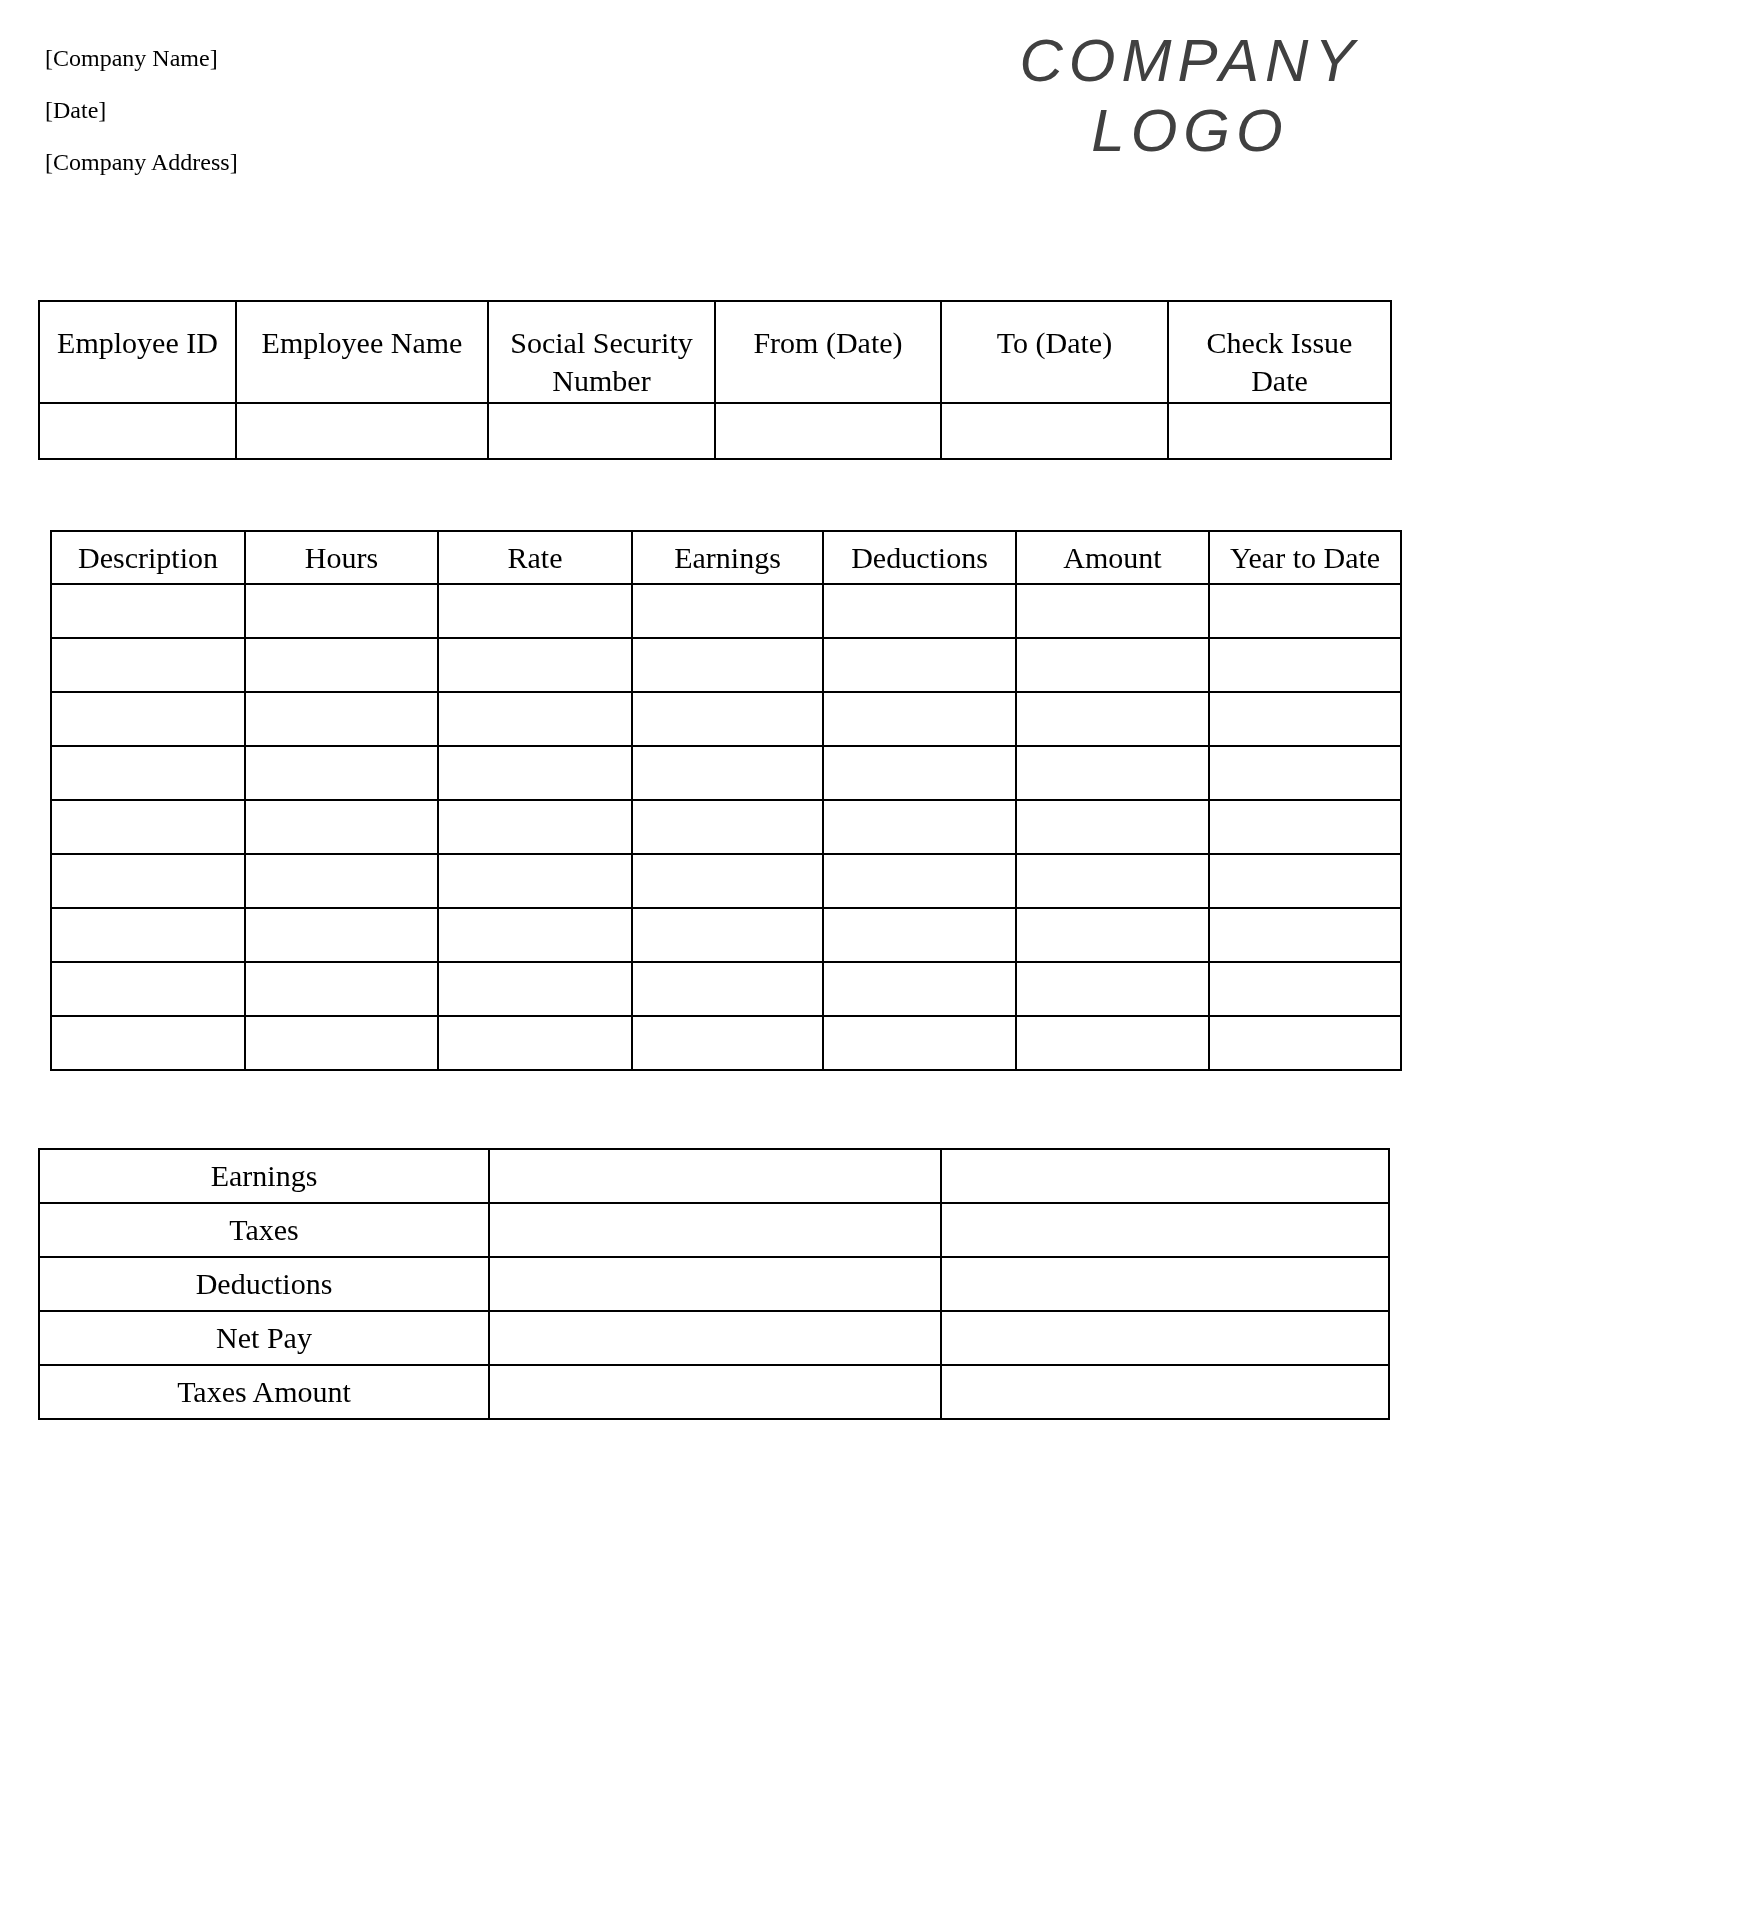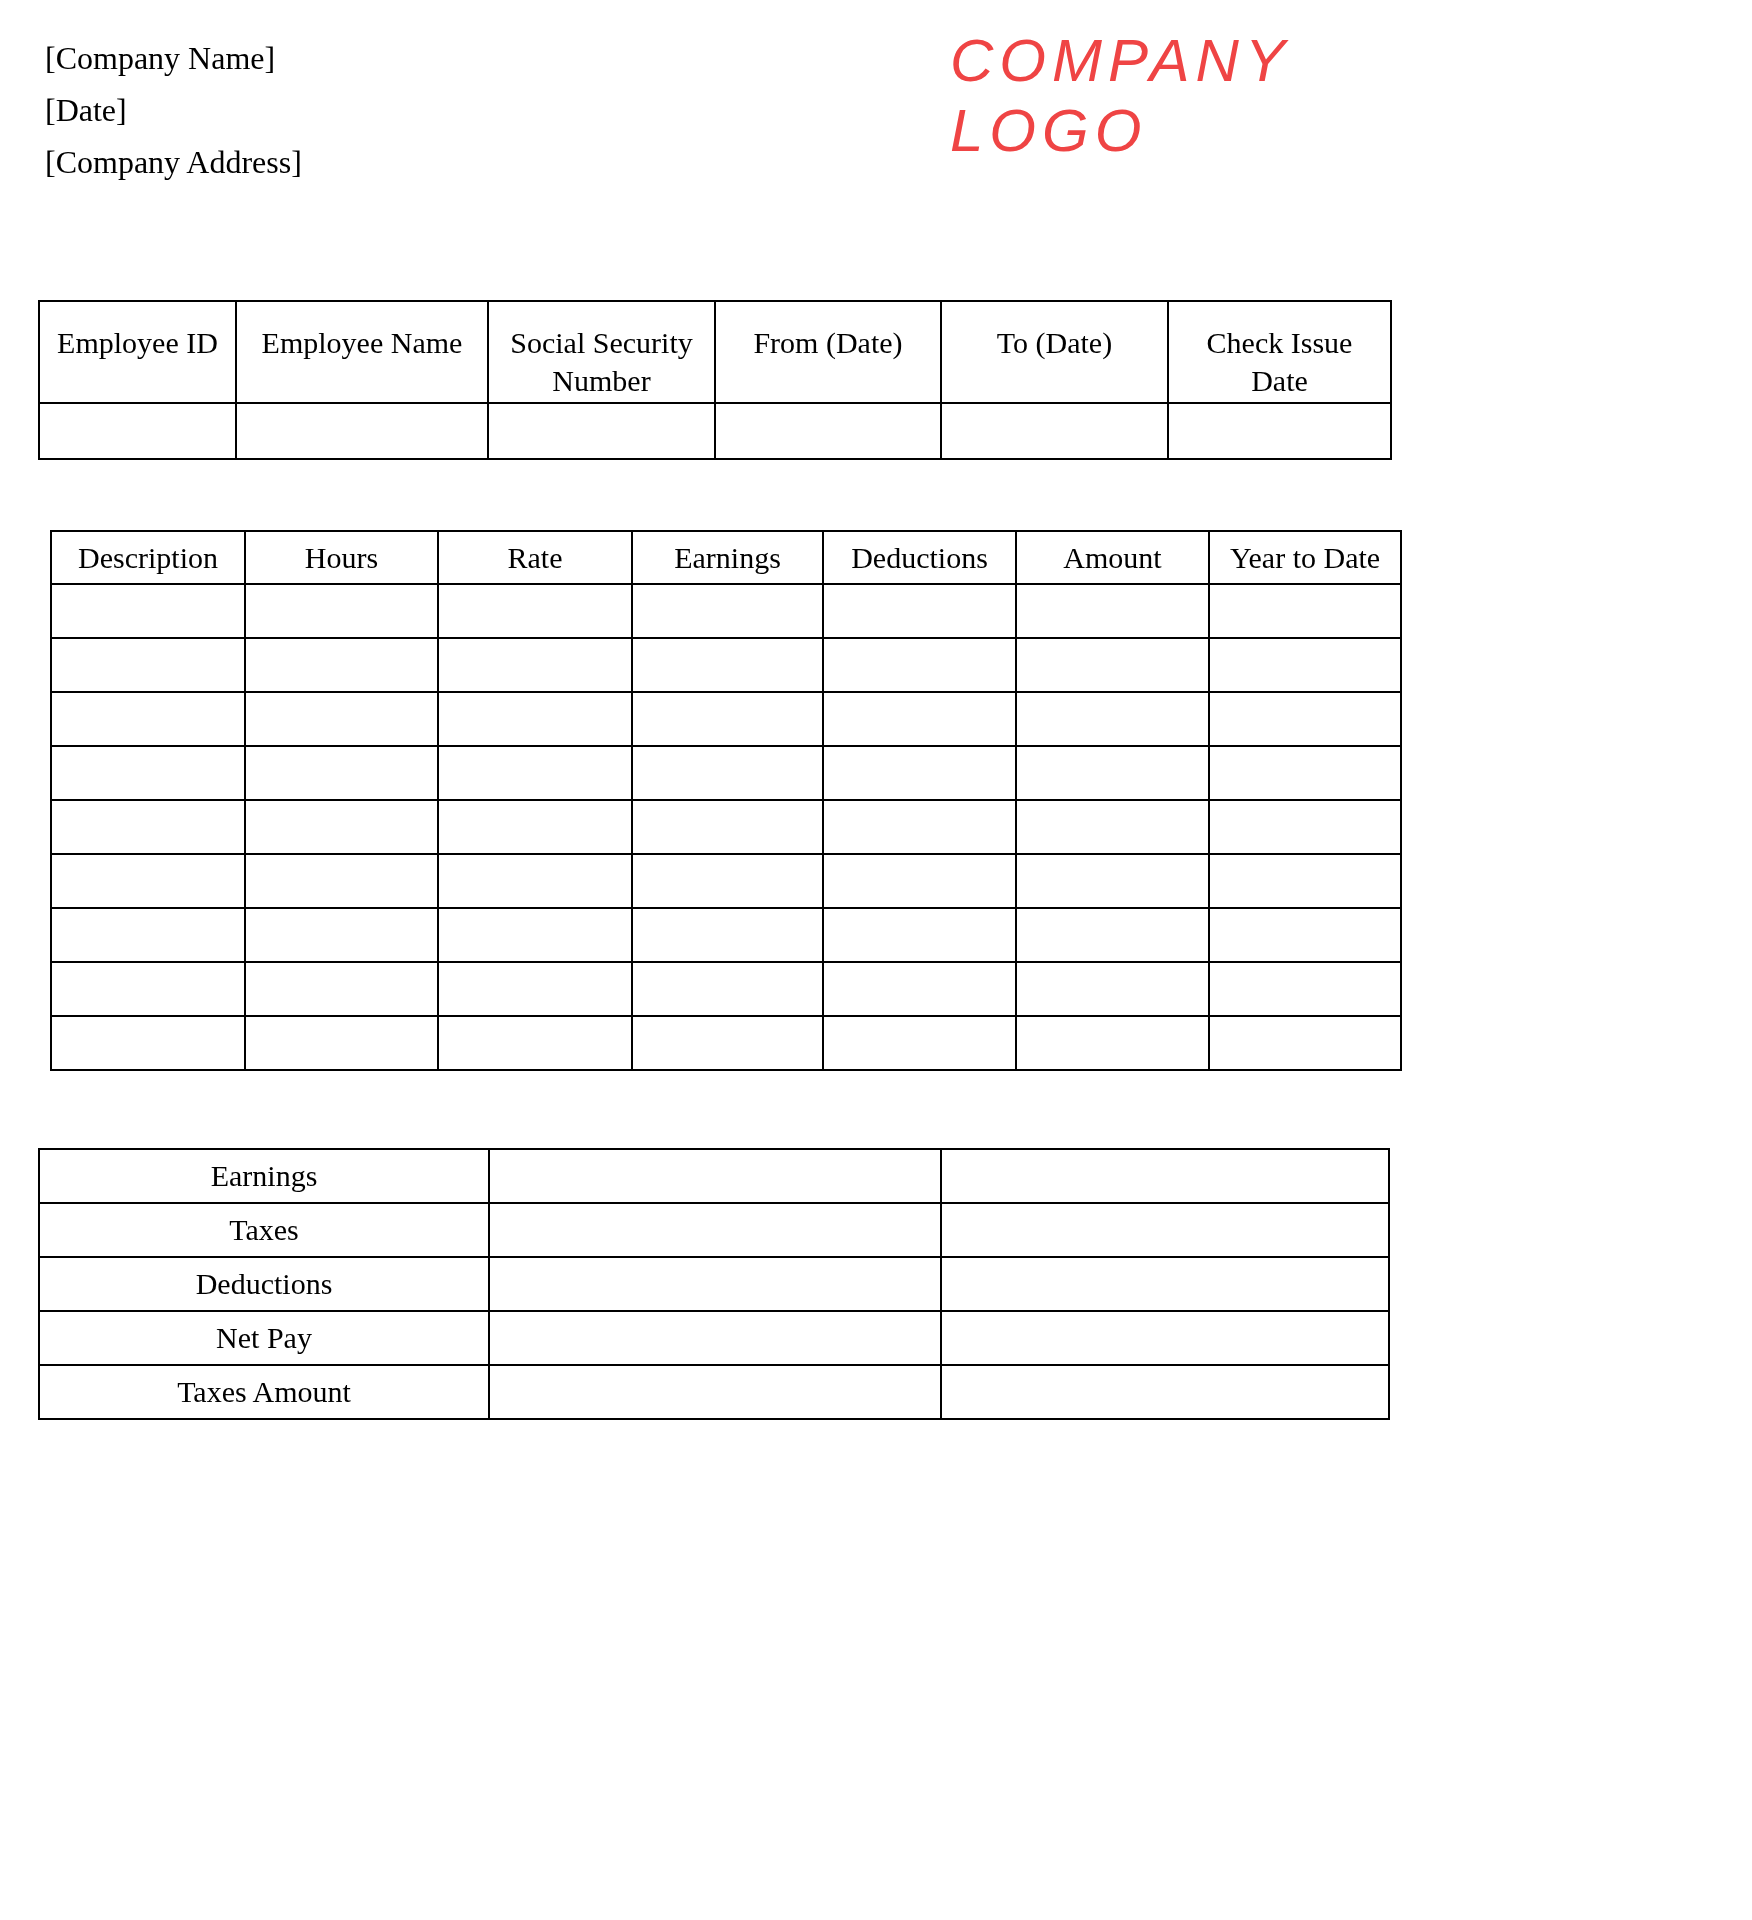--- a/index.html
+++ b/index.html
@@ -8,36 +8,36 @@
     width: 1752px;
     height: 1920px;
     position: relative;
     font-family: "Liberation Serif", serif;
     color: #000000;
   }
   .letterhead {
     position: absolute;
     left: 45px;
     top: 32px;
-    font-size: 32px;
+    font-size: 24px;
     line-height: 52px;
   }
   .logo {
     position: absolute;
     left: 950px;
     top: 26px;
     width: 480px;
-    text-align: left;
+    text-align: center;
     font-family: "Liberation Sans", sans-serif;
     font-style: italic;
     font-weight: 300;
     font-size: 60px;
     line-height: 70px;
     letter-spacing: 6px;
-    color: #ef4444;
+    color: #404040;
   }
   table {
     position: absolute;
     border-collapse: collapse;
     table-layout: fixed;
     background: #ffffff;
   }
   td {
     border: 2px solid #000000;
     font-size: 30px;

